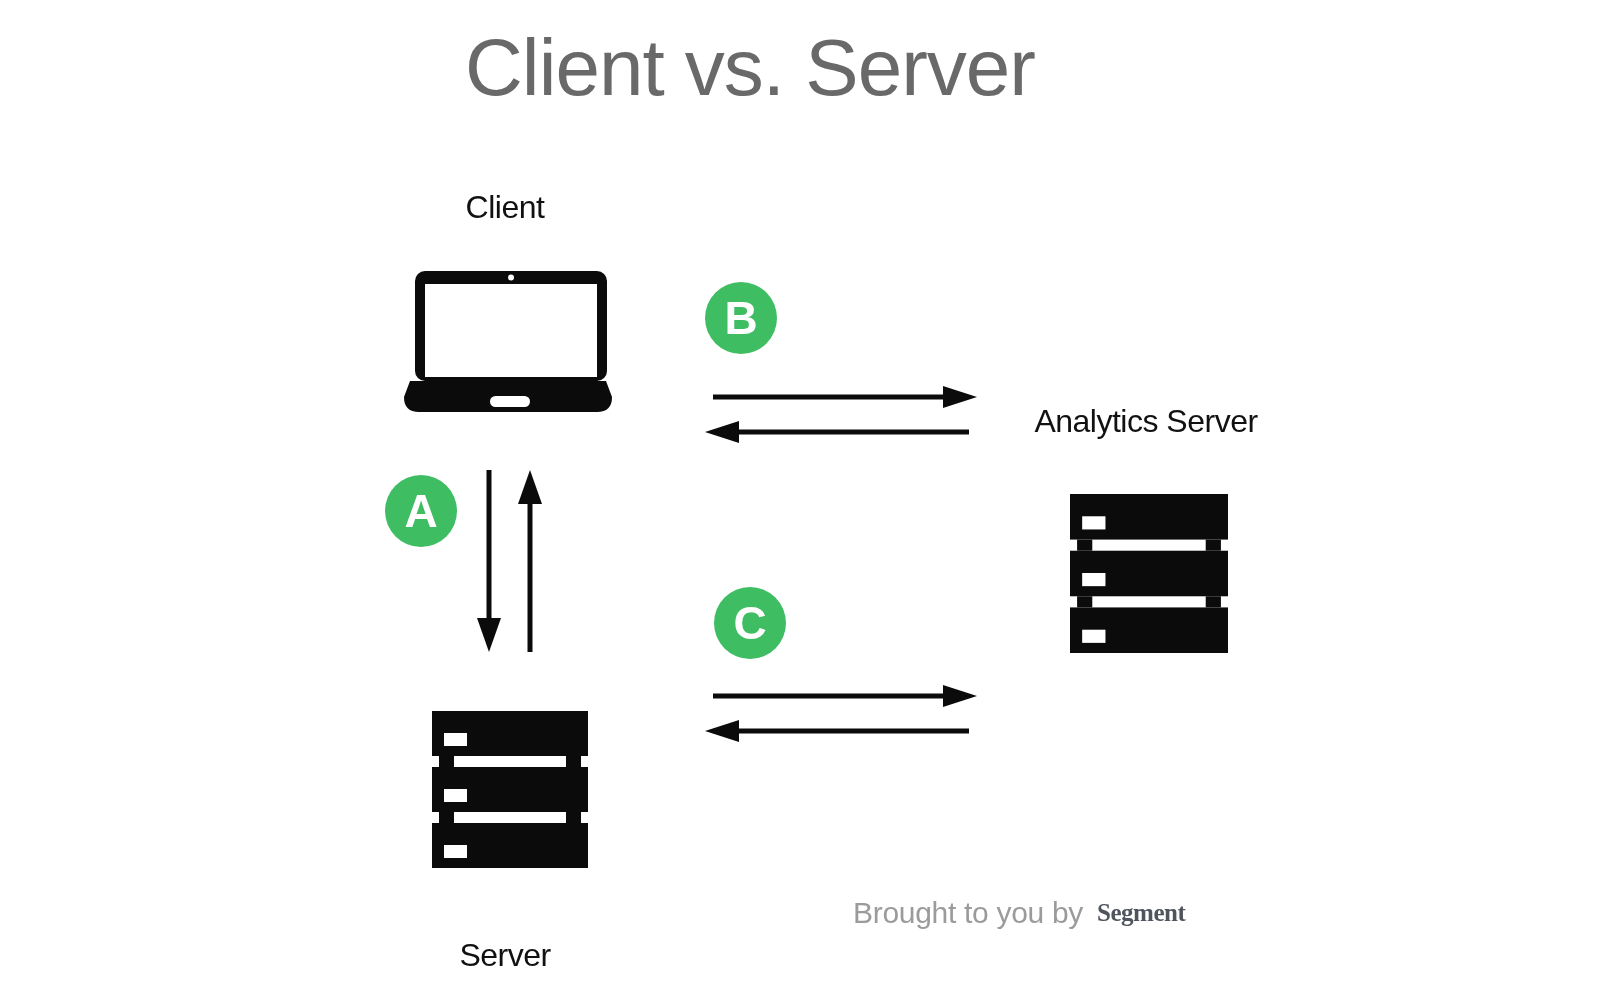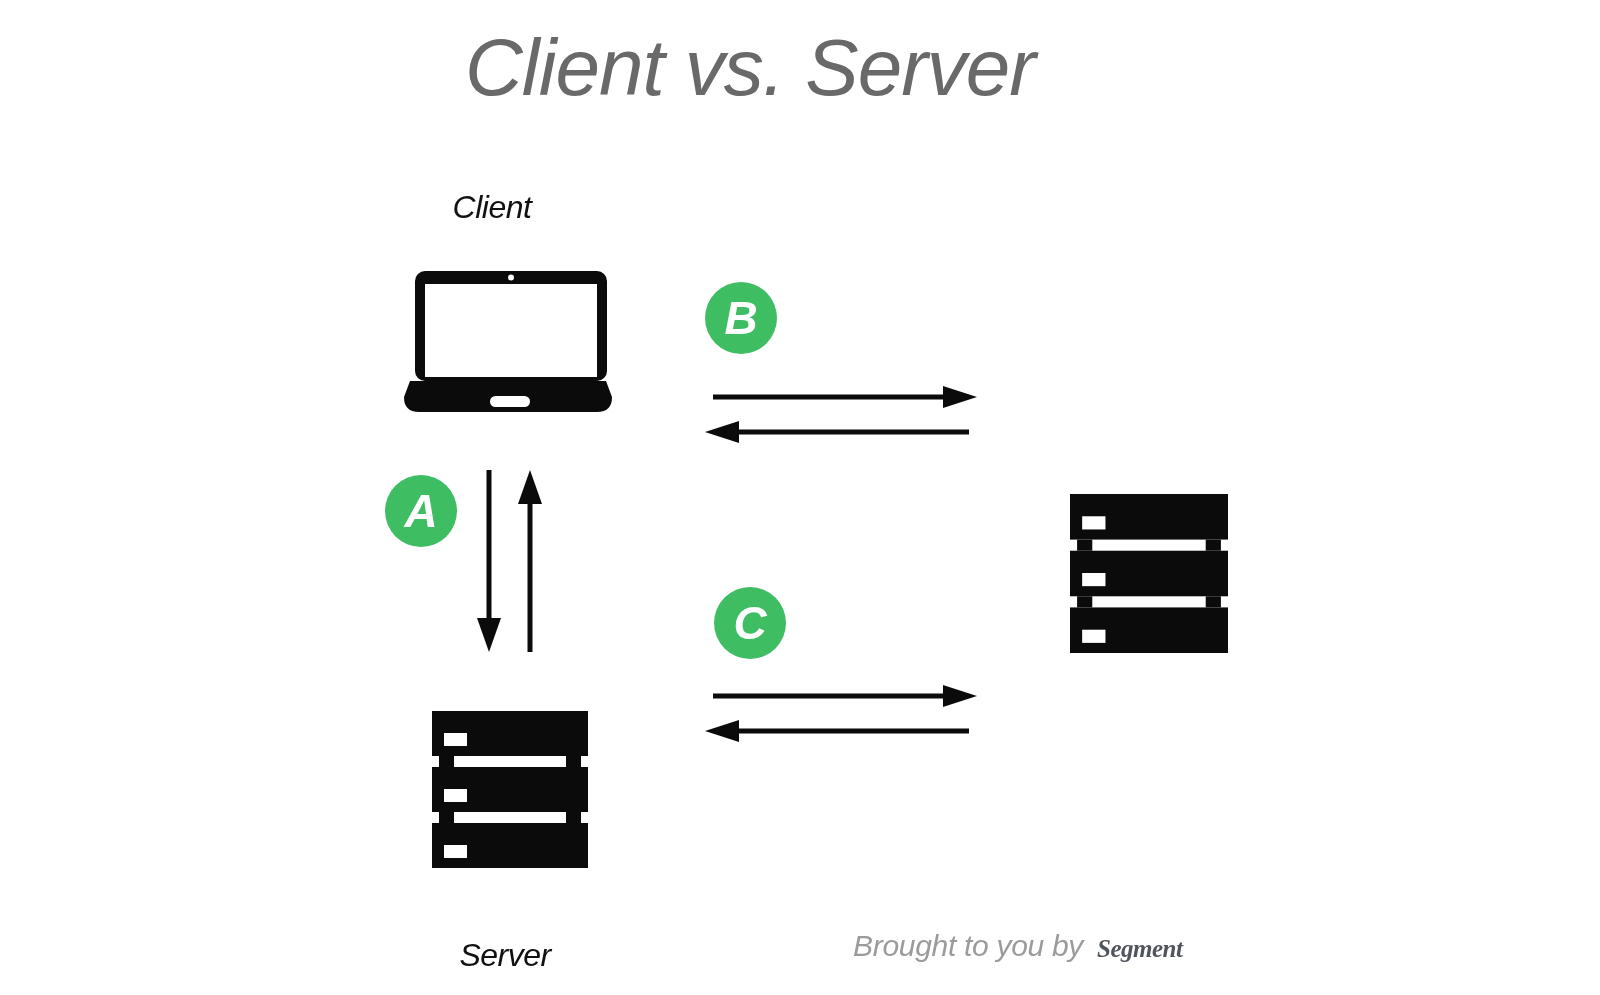--- a/index.html
+++ b/index.html
@@ -9,37 +9,36 @@
     --brand-slate:#50555d;
     --icon-black:#0b0b0b;
   }
   html,body{margin:0;padding:0;background:#fff;}
   .canvas{
     position:relative;
     width:1500px;height:995px;
     background:#ffffff;
     overflow:hidden;
     font-family:"Liberation Sans","DejaVu Sans",sans-serif;
-    font-style:italic;
   }
   .title{
     position:absolute;left:0;right:0;top:28px;
     text-align:center;
     font-size:80px;font-weight:500;letter-spacing:-1px;
     color:var(--title-gray);
     line-height:1.0;
   }
   .node-label{
     position:absolute;
     color:#111;
     font-size:32px;font-weight:500;letter-spacing:-0.5px;
     text-align:center;
     line-height:1.1;
   }
-  .label-client{left:392px;top:190px;width:200px;}
+  .label-client{left:405px;top:190px;width:200px;}
   .label-analytics{left:996px;top:404px;width:300px;}
   .label-server{left:405px;top:938px;width:200px;}
   .icon{position:absolute;color:var(--icon-black);}
   .laptop{left:404px;top:271px;width:208px;height:141px;}
   .rack-server{left:432px;top:711px;width:156px;height:157px;}
   .rack-analytics{left:1070px;top:494px;width:158px;height:159px;}
   .badge{
     position:absolute;width:72px;height:72px;border-radius:50%;
     background:var(--badge-green);
     display:flex;align-items:center;justify-content:center;
@@ -53,23 +52,22 @@
   .arrow-down{left:474px;top:470px;width:30px;height:182px;}
   .arrow-up{left:515px;top:470px;width:30px;height:182px;}
   .arrow-b-right{left:705px;top:385px;width:272px;height:24px;}
   .arrow-b-left{left:705px;top:420px;width:272px;height:24px;}
   .arrow-c-right{left:705px;top:684px;width:272px;height:24px;}
   .arrow-c-left{left:705px;top:719px;width:272px;height:24px;}
   .arrow line{stroke:currentColor;stroke-width:5;}
   .arrow polygon{fill:currentColor;}
   .footer{
     position:absolute;left:853px;top:896px;
-    display:flex;align-items:flex-end;gap:14px;
+    display:flex;align-items:center;gap:14px;
     white-space:nowrap;
-    margin-top:33px;
   }
   .footer-prefix{
     color:var(--footer-gray);
     font-size:30px;font-weight:400;letter-spacing:-0.3px;
   }
   .footer-brand{
     color:var(--brand-slate);
     font-family:"Liberation Serif","DejaVu Serif",serif;
     font-size:25px;font-weight:700;letter-spacing:-0.5px;
   }
@@ -109,20 +107,21 @@
   </div>
   <svg class="arrow arrow-b-right" viewBox="0 0 272 24" xmlns="http://www.w3.org/2000/svg" aria-hidden="true">
     <line x1="8" y1="12" x2="240" y2="12"></line>
     <polygon points="238,1 272,12 238,23"></polygon>
   </svg>
   <svg class="arrow arrow-b-left" viewBox="0 0 272 24" xmlns="http://www.w3.org/2000/svg" aria-hidden="true">
     <polygon points="34,1 0,12 34,23"></polygon>
     <line x1="32" y1="12" x2="264" y2="12"></line>
   </svg>
 
+  <div class="node-label label-analytics">Analytics Server</div>
   <svg class="icon rack-analytics" viewBox="0 0 156 157" xmlns="http://www.w3.org/2000/svg" aria-hidden="true">
     <rect class="fill" x="0" y="0" width="156" height="45"></rect>
     <rect class="fill" x="0" y="56" width="156" height="45"></rect>
     <rect class="fill" x="0" y="112" width="156" height="45"></rect>
     <rect class="fill" x="7" y="45" width="15" height="11"></rect>
     <rect class="fill" x="134" y="45" width="15" height="11"></rect>
     <rect class="fill" x="7" y="101" width="15" height="11"></rect>
     <rect class="fill" x="134" y="101" width="15" height="11"></rect>
     <rect class="white" x="12" y="22" width="23" height="13"></rect>
     <rect class="white" x="12" y="78" width="23" height="13"></rect>

